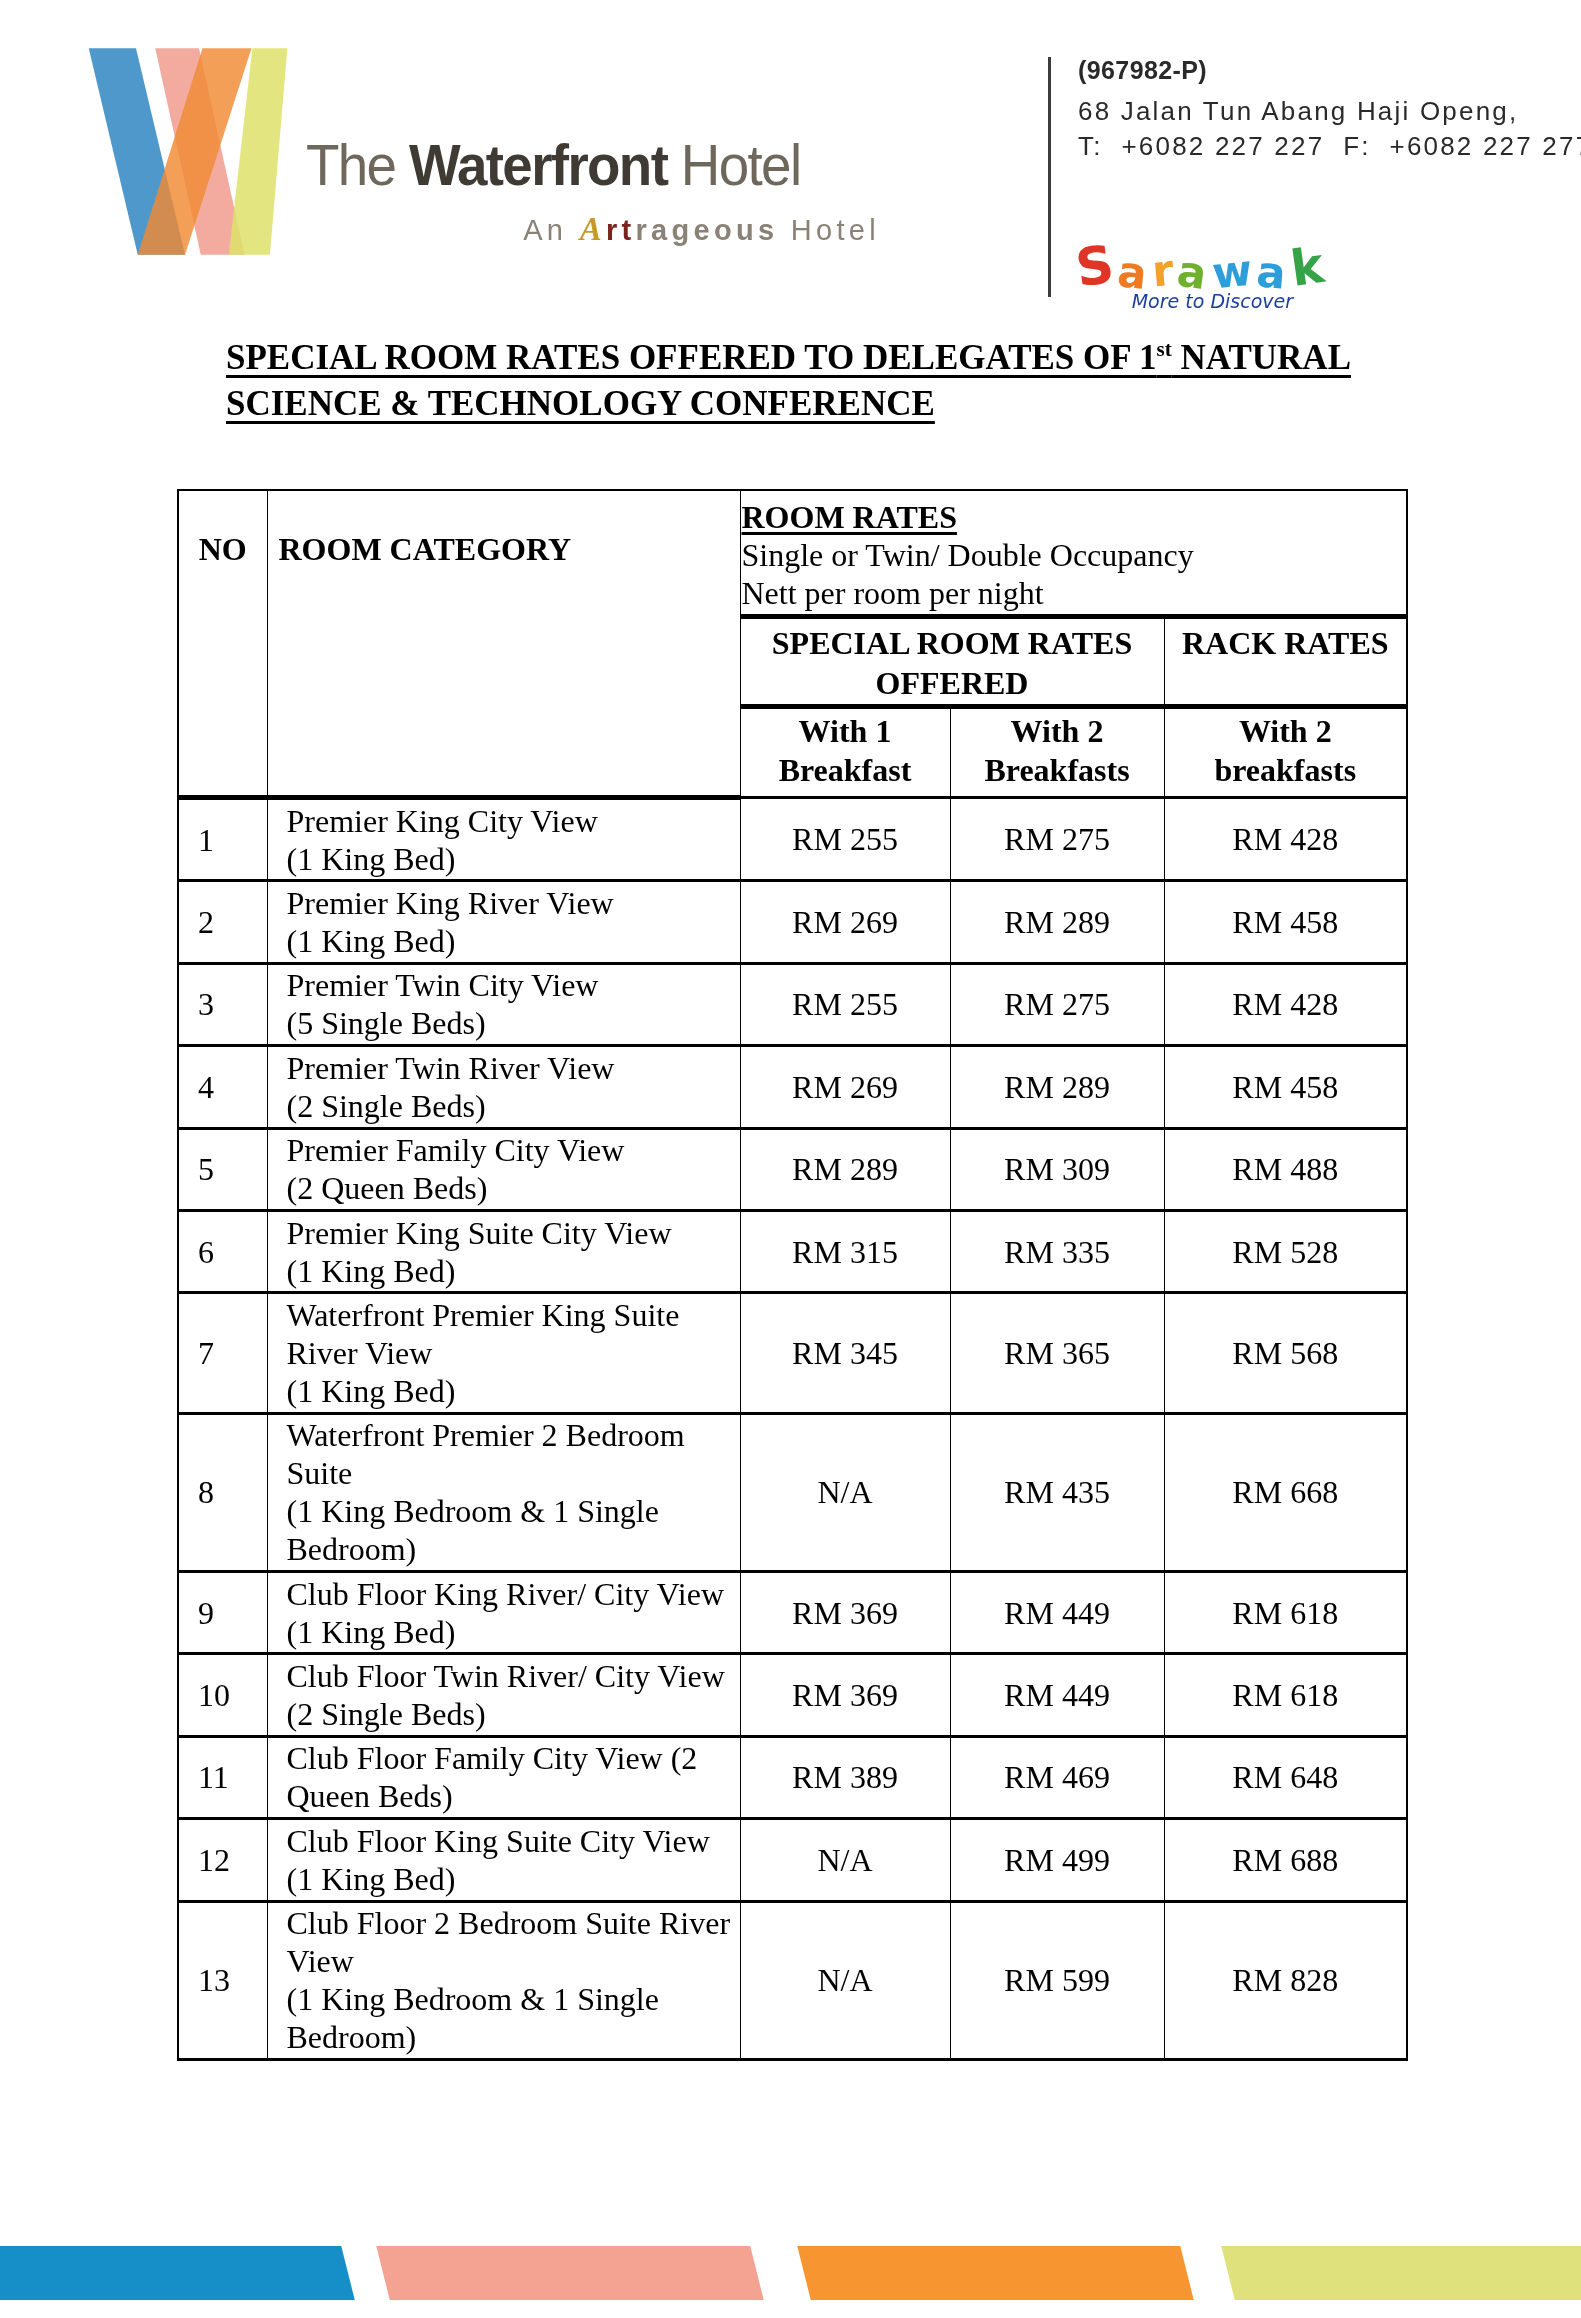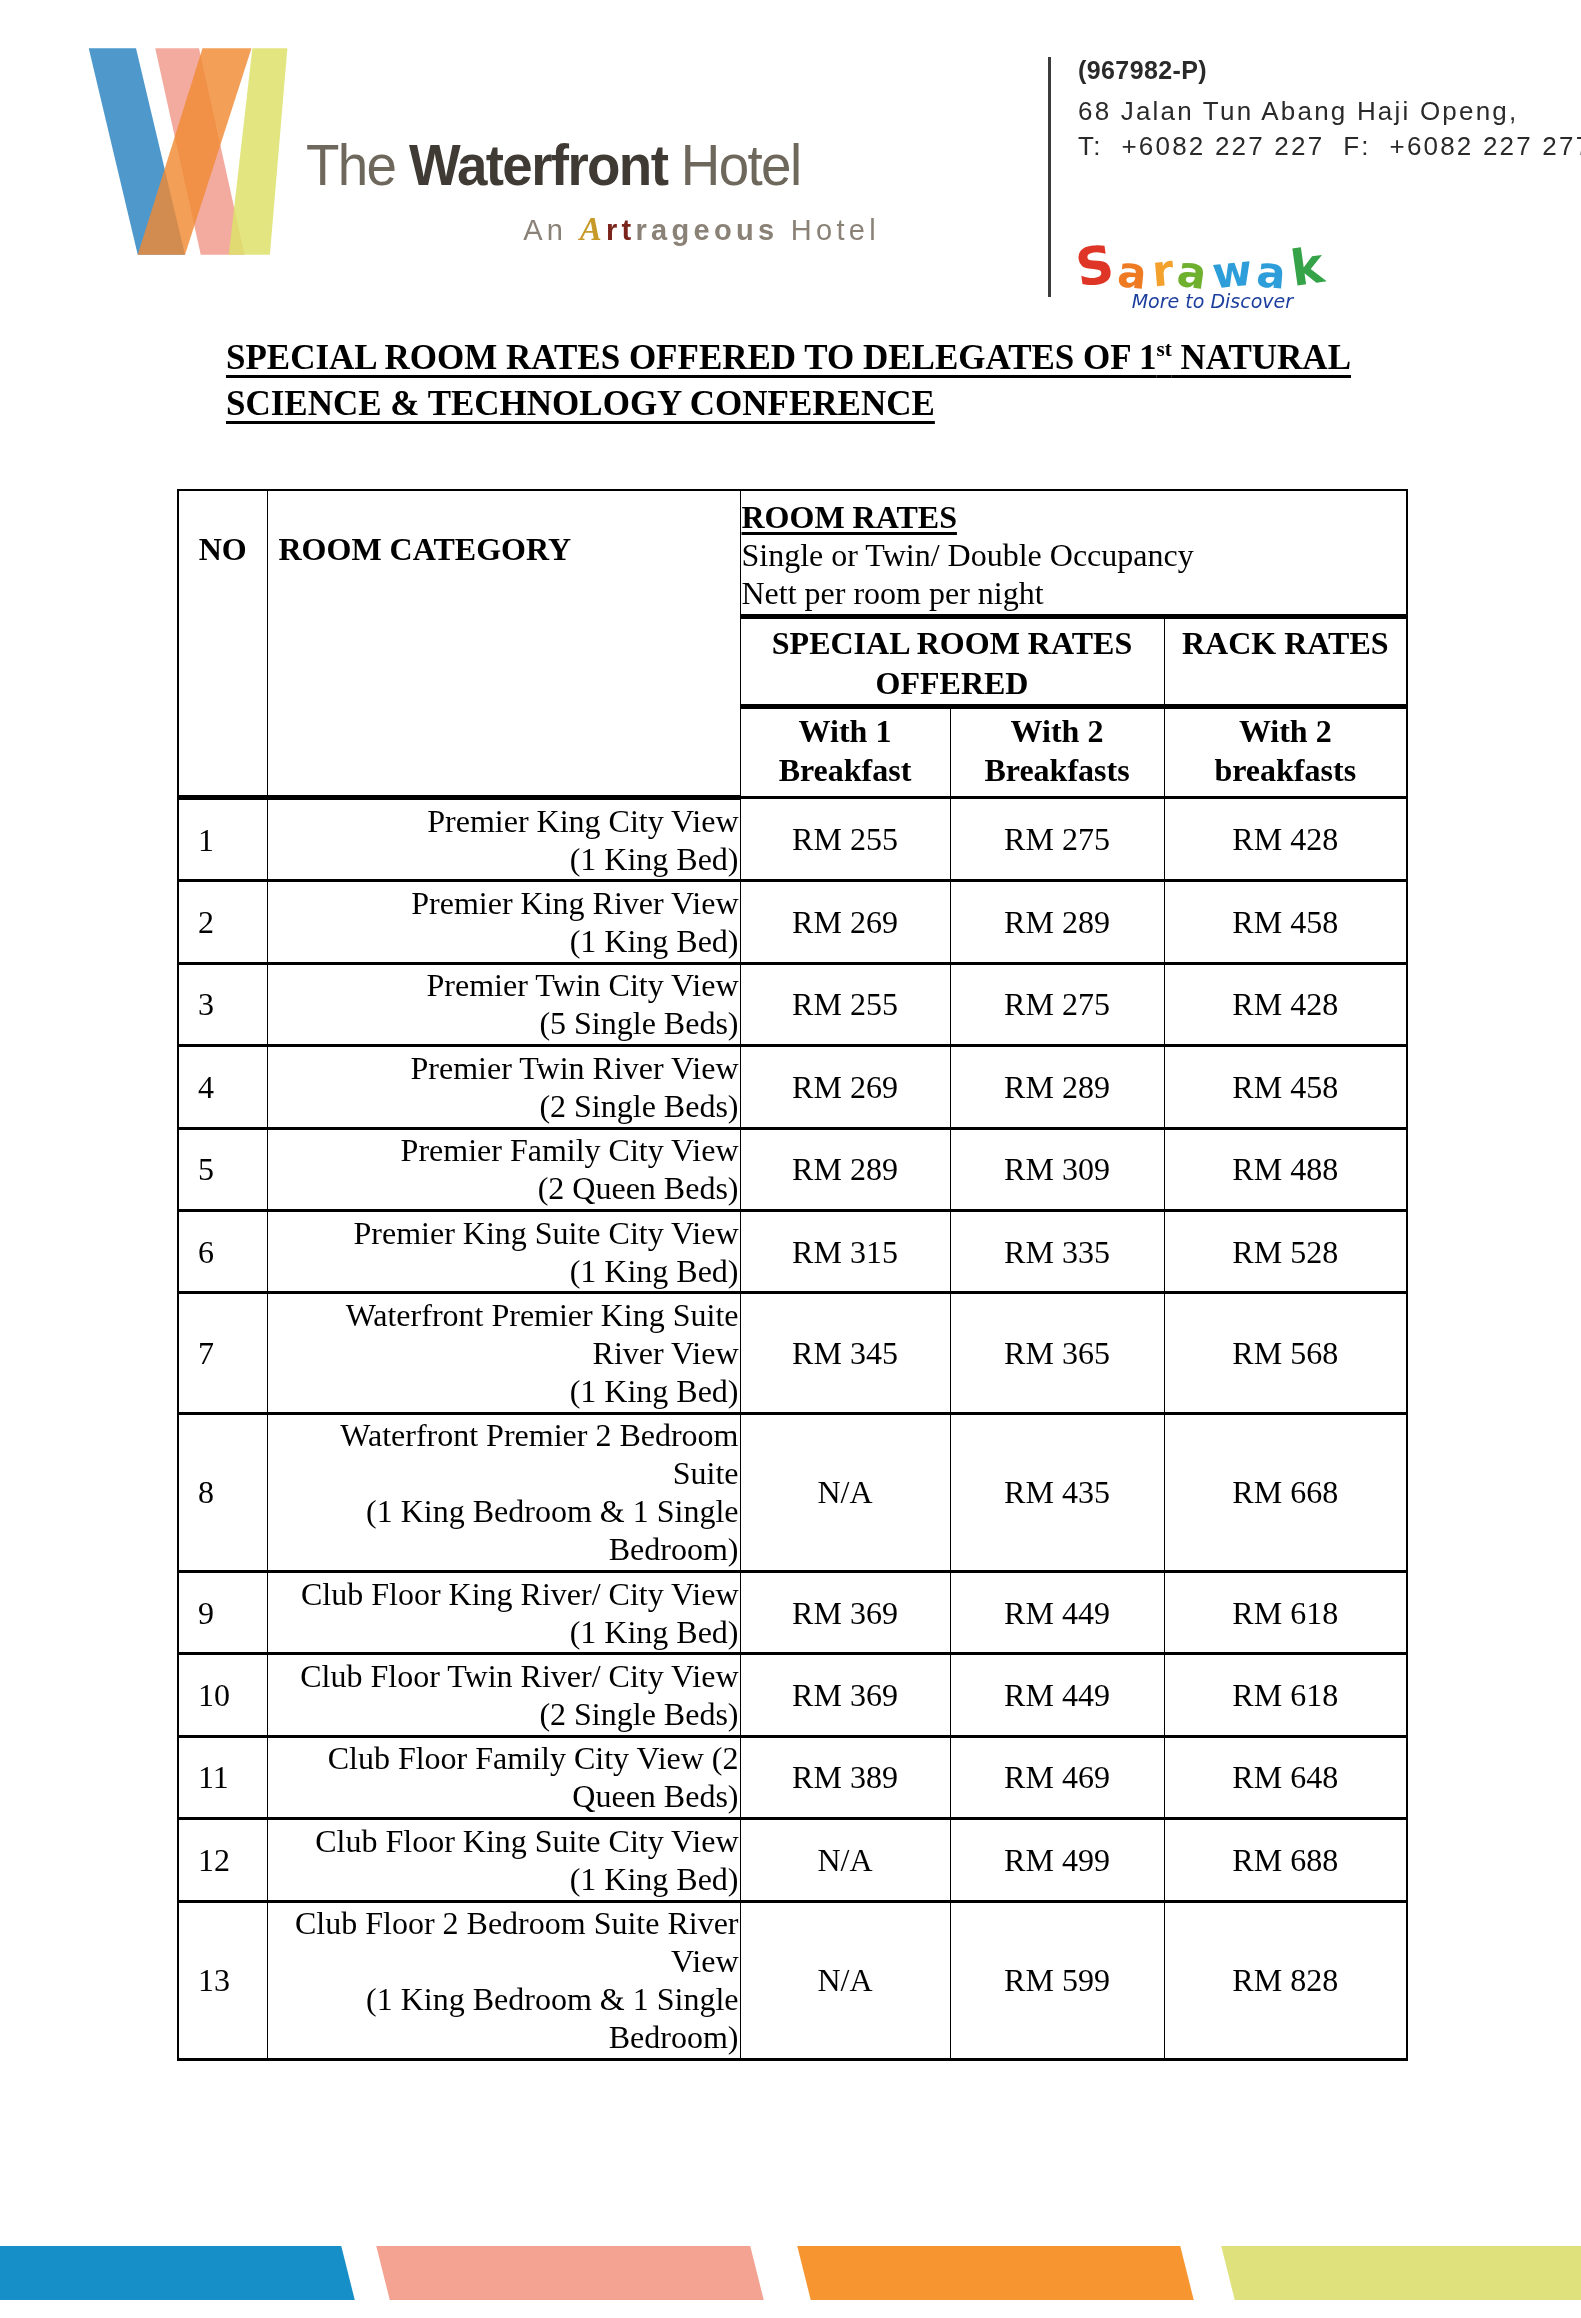--- a/index.html
+++ b/index.html
@@ -51,21 +51,21 @@
   tr.hr2 td{border-bottom-width:5.2px;}
   tr.hr3 td{border-bottom-width:3.5px;}
   tbody.data td{border-bottom-width:3.5px;}
   .h-no{vertical-align:top;padding-top:40px;text-align:center;font-weight:700;font-size:33px;}
   .h-cat{vertical-align:top;padding-top:40px;padding-left:11px;font-weight:700;font-size:33px;}
   .h-rates{height:115px;text-align:left;vertical-align:top;padding-top:7px;line-height:38px;}
   .h-rates .rr-title{font-weight:700;text-decoration:underline;text-decoration-thickness:2.6px;text-underline-offset:4.3px;}
   .h-special{height:80px;text-align:center;vertical-align:top;padding-top:3.5px;font-weight:700;font-size:33px;line-height:40px;}
   .h-sub{height:83px;text-align:center;vertical-align:top;padding-top:3.5px;font-weight:700;font-size:33px;line-height:39px;white-space:pre-line;}
   .c-no{padding-left:19px;vertical-align:middle;line-height:38px;}
-  .c-cat{padding-left:19px;vertical-align:middle;line-height:38px;white-space:pre-line;padding-top:1.7px;padding-bottom:1.7px;text-align:right;}
+  .c-cat{padding-left:19px;vertical-align:middle;line-height:38px;white-space:pre-line;padding-top:1.7px;padding-bottom:1.7px;}
   .c-rate{text-align:center;vertical-align:middle;line-height:38px;}
 
   
   .stripe{position:absolute;top:2246px;height:54px;transform:skewX(14deg);}
   .stripe.s1{left:-35px;width:383px;}
   .stripe.s2{left:383px;width:374px;}
   .stripe.s3{left:804px;width:383px;}
   .stripe.s4{left:1228px;width:391px;}
 </style>
 </head>

